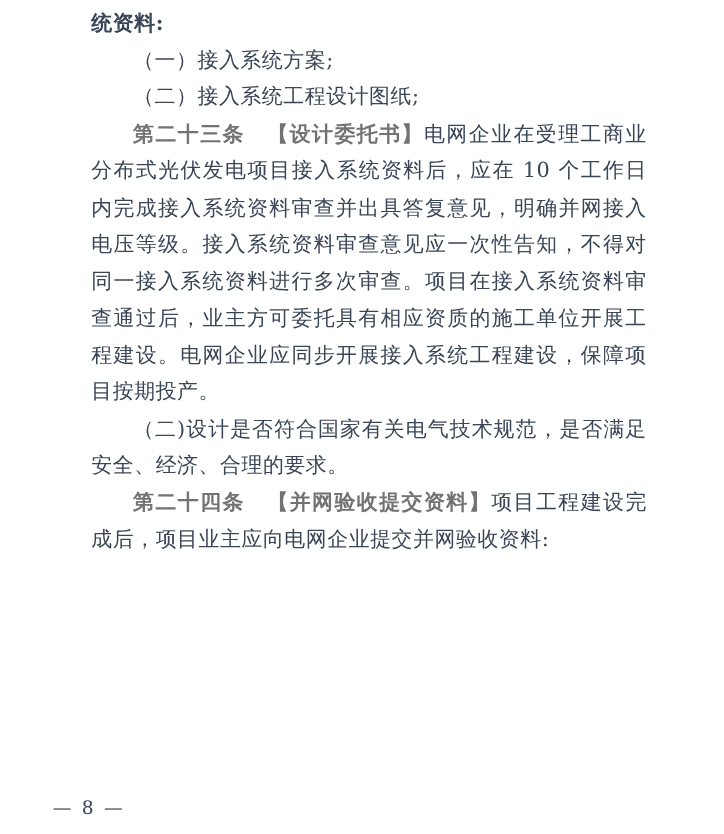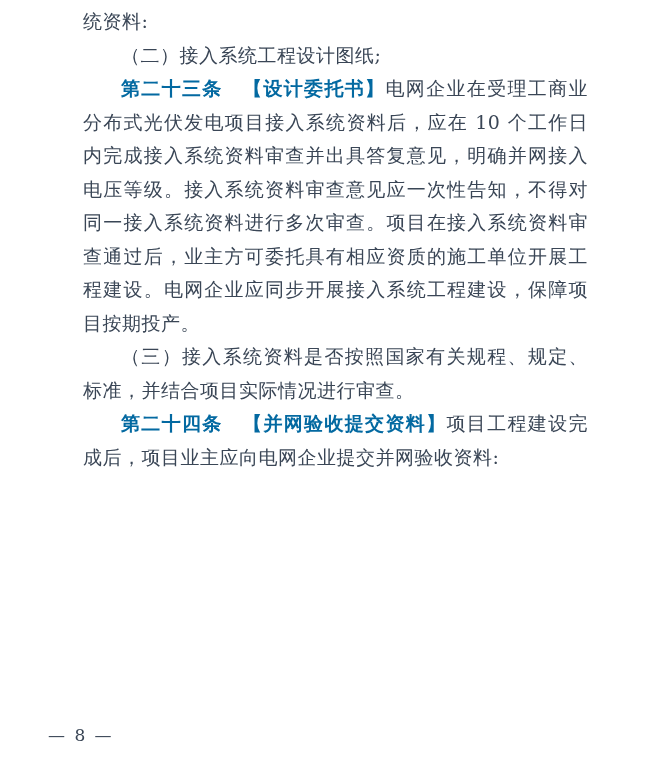--- a/index.html
+++ b/index.html
@@ -25,38 +25,40 @@
     text-align: justify;
     text-justify: inter-character;
   }
   .para {
     margin: 0;
     text-indent: 2em;
     letter-spacing: 0.5px;
   }
   .para.no-indent {
     text-indent: 0;
+    font-weight: bold;
   }
   .seg-bold {
     font-weight: bold;
-    color: #0369a1;
+    color: #737373;
   }
   .footer {
     position: absolute;
     left: 48px;
     top: 725px;
     font-size: 17px;
     letter-spacing: 2px;
     color: #3a4656;
   }
 </style>
 </head>
 <body>
 
 <div class="doc" id="doc-body">
     <div class="para no-indent"><span class="seg">统资料:</span></div>
+    <div class="para"><span class="seg">（一）接入系统方案;</span></div>
     <div class="para"><span class="seg">（二）接入系统工程设计图纸;</span></div>
     <div class="para"><span class="seg-bold">第二十三条</span><span class="seg">　</span><span class="seg-bold">【设计委托书】</span><span class="seg">电网企业在受理工商业分布式光伏发电项目接入系统资料后，应在 10 个工作日内完成接入系统资料审查并出具答复意见，明确并网接入电压等级。接入系统资料审查意见应一次性告知，不得对同一接入系统资料进行多次审查。项目在接入系统资料审查通过后，业主方可委托具有相应资质的施工单位开展工程建设。电网企业应同步开展接入系统工程建设，保障项目按期投产。</span></div>
-    <div class="para"><span class="seg">（三）接入系统资料是否按照国家有关规程、规定、标准，并结合项目实际情况进行审查。</span></div>
+    <div class="para"><span class="seg">（二)设计是否符合国家有关电气技术规范，是否满足安全、经济、合理的要求。</span></div>
     <div class="para"><span class="seg-bold">第二十四条</span><span class="seg">　</span><span class="seg-bold">【并网验收提交资料】</span><span class="seg">项目工程建设完成后，项目业主应向电网企业提交并网验收资料:</span></div>
   </div>
 
 <div class="footer">— 8 —</div>
 
 </body></html>

